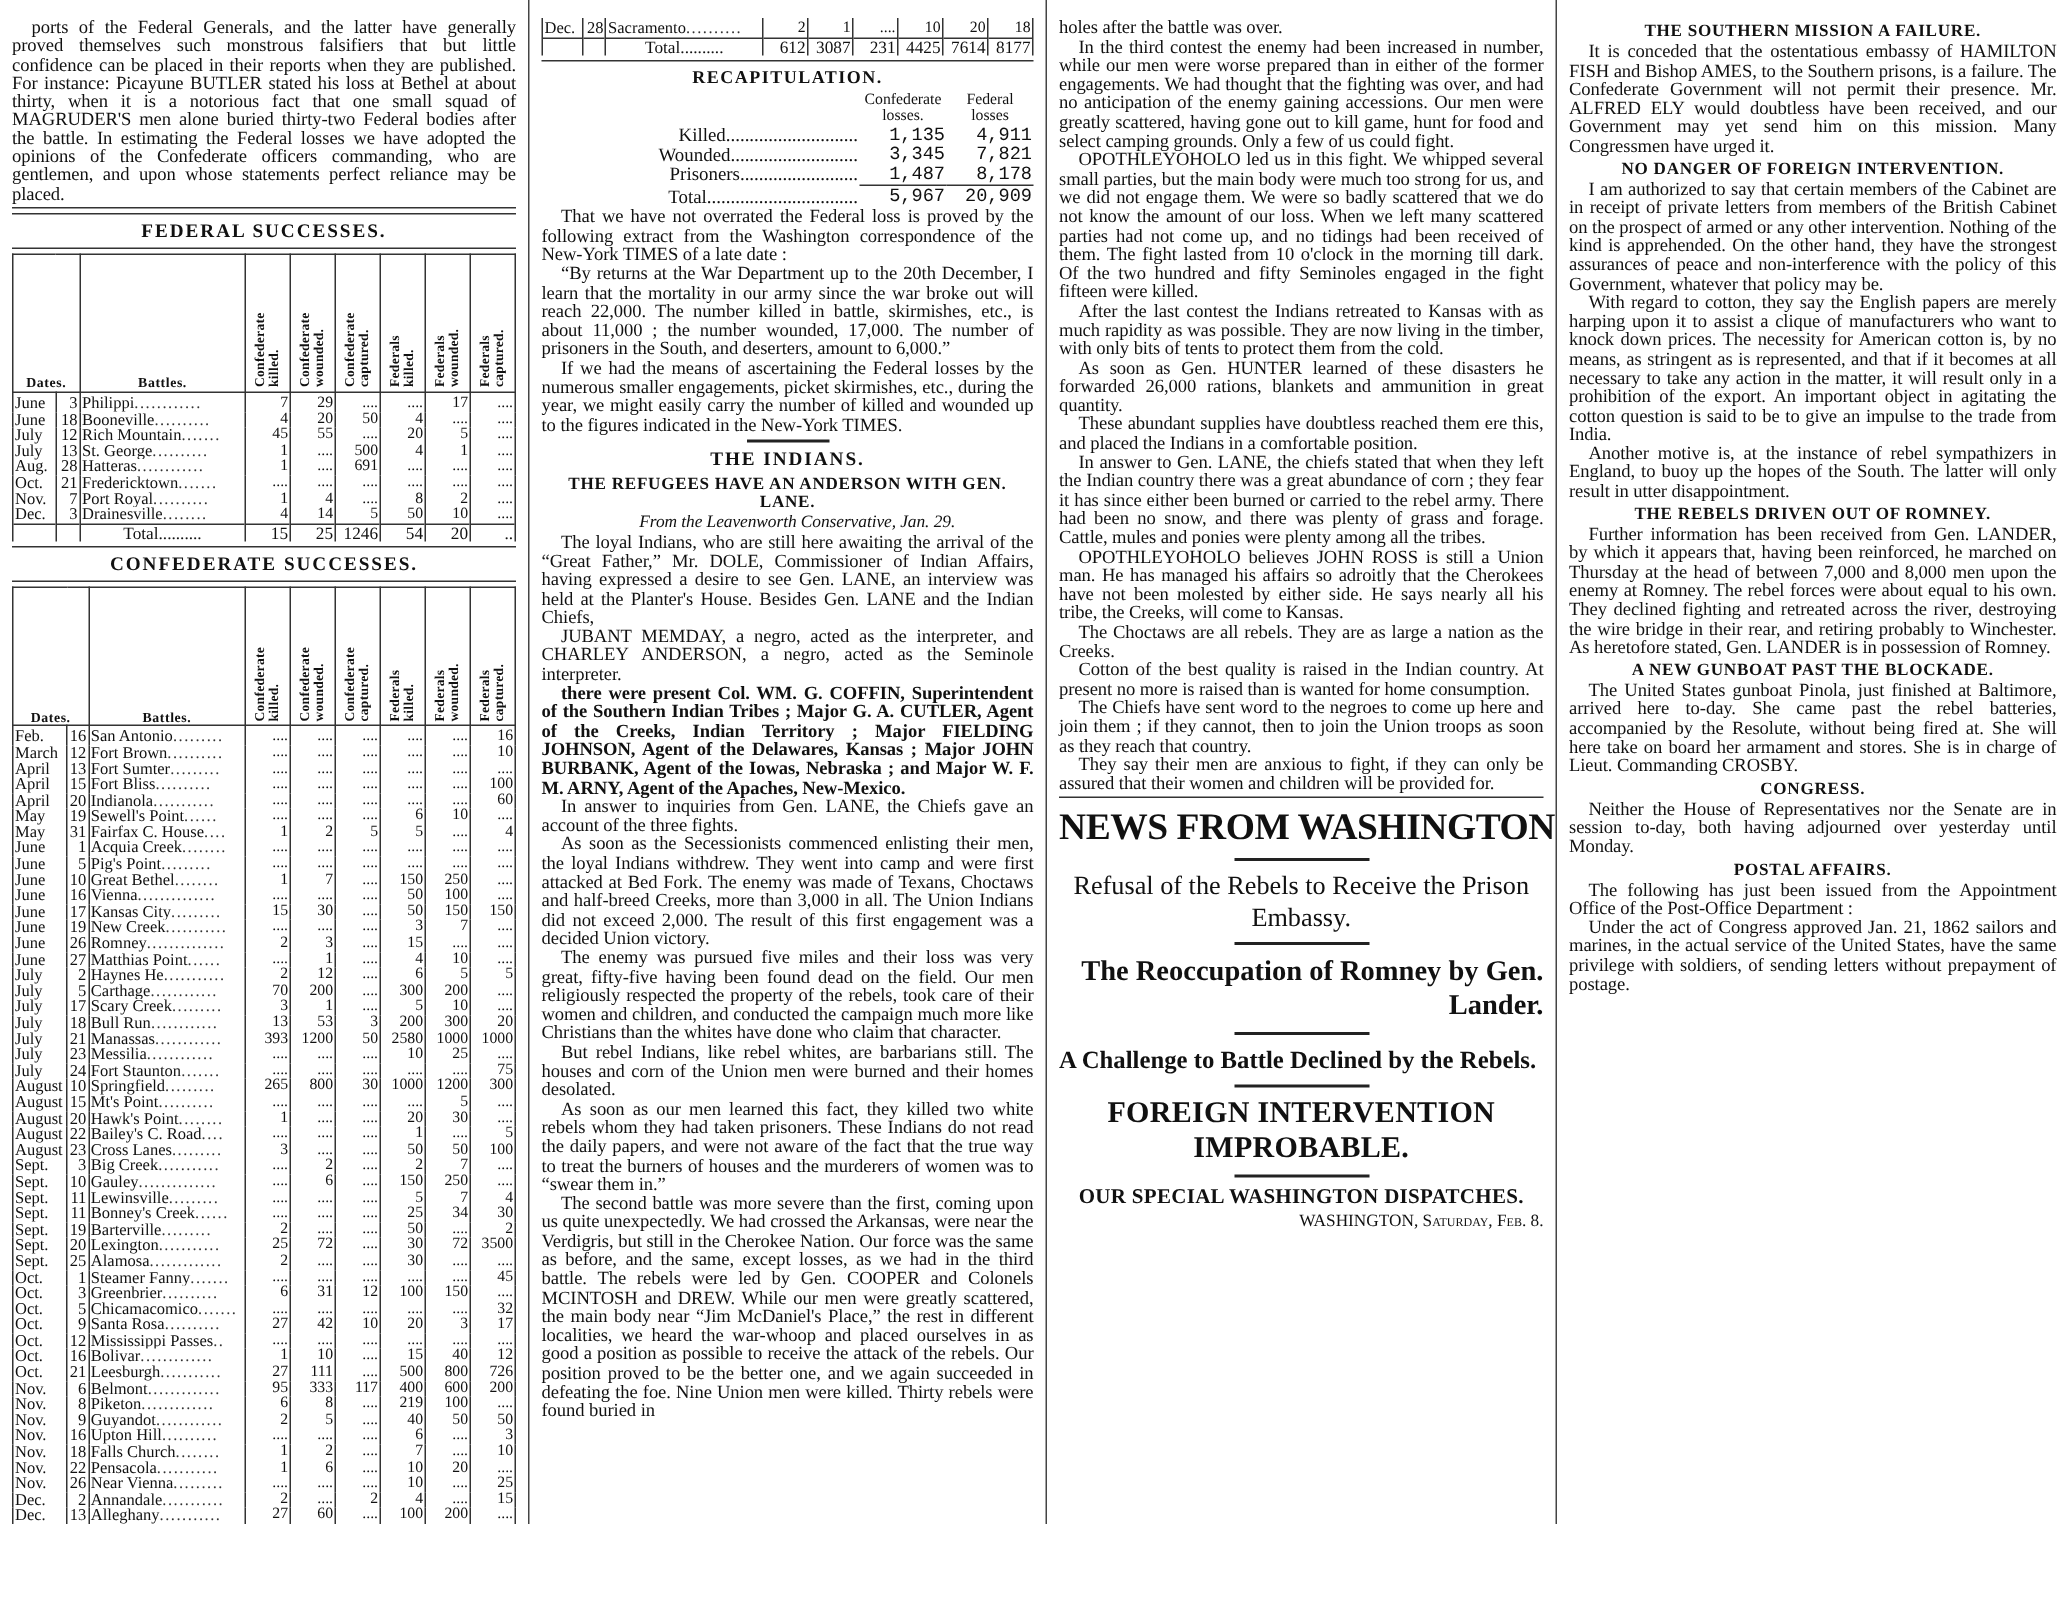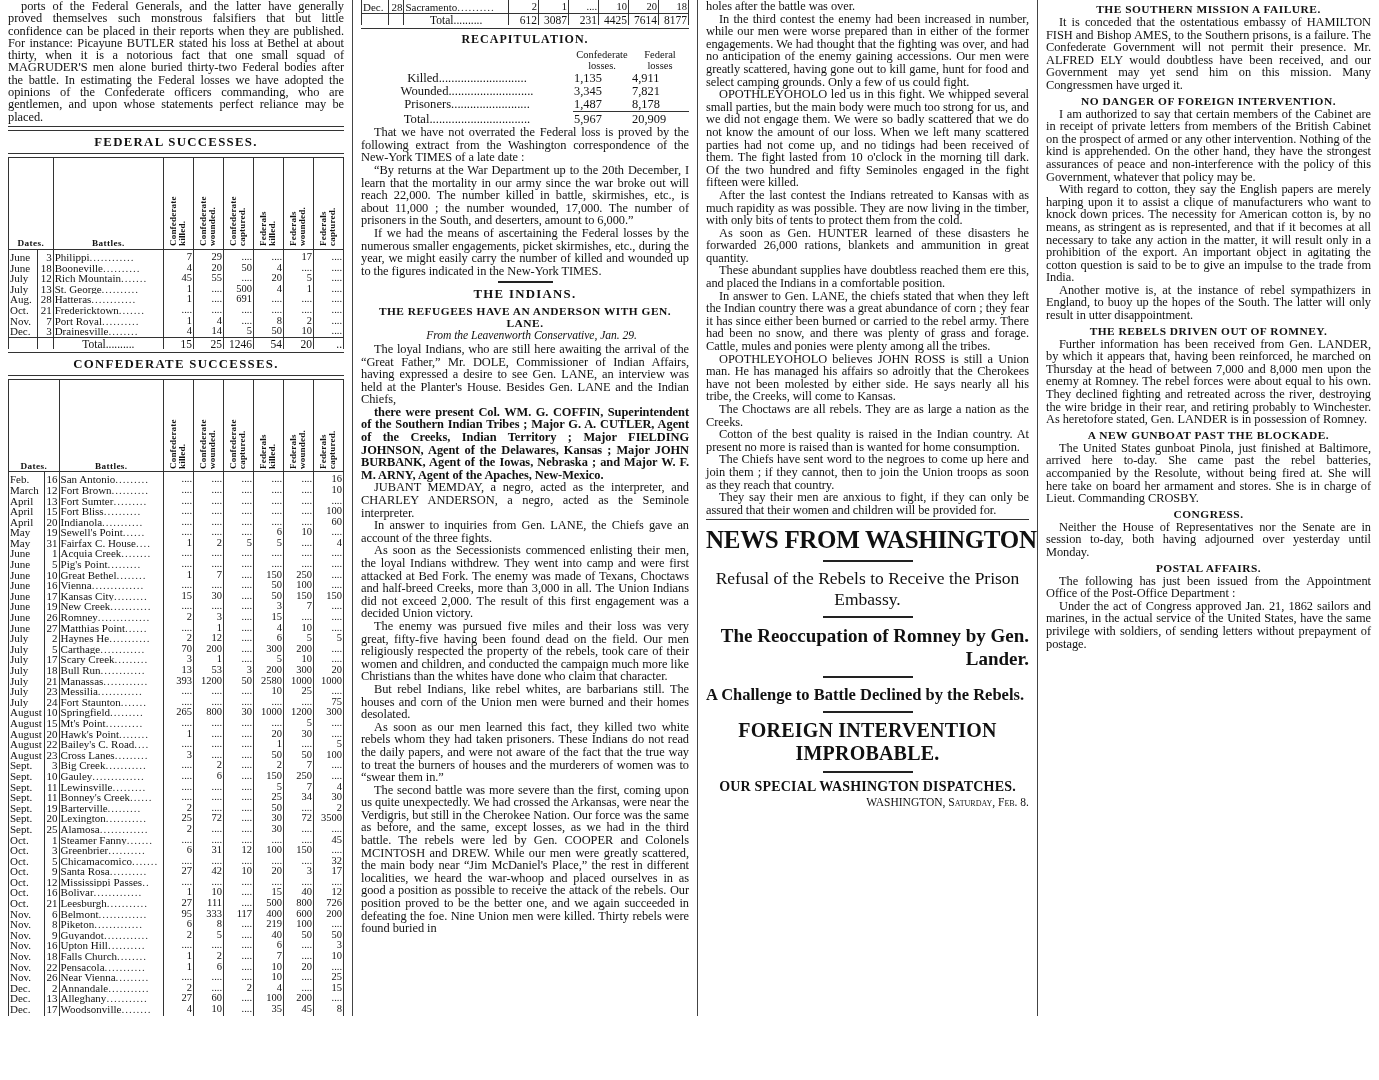--- a/index.html
+++ b/index.html
@@ -7,21 +7,21 @@
   body {
     width:1379px; height:1080px;
     background:#ffffff;
     font-family:"Liberation Serif", serif;
     color:#111;
     overflow:hidden;
   }
   .page { display:flex; width:1379px; height:1080px; }
   .col {
     position:relative;
-    padding:0 8px;
+    padding:12px 8px;
     height:1016px;
     overflow:hidden;
   }
   .col-1 { width:352px; }
   .col-2 { width:345px; border-left:1px solid #444; }
   .col-3 { width:340px; border-left:1px solid #444; }
   .col-4 { width:342px; border-left:1px solid #444; }
 
   p {
     margin:0;
@@ -77,22 +77,22 @@
   td.c-batt { font-size:11px; position:relative; overflow:hidden; white-space:nowrap;}
   td.c-batt .dots { color:#333; letter-spacing:1px; }
   td.num { text-align:right; width:30px; font-size:10.5px; padding-right:2px; }
   tr.totalrow td { border-top:1px solid #333; font-size:11.5px; padding-top:1px;}
   tr.totalrow td.lbl { text-align:center; font-weight:normal; }
   tbody tr:first-child td { padding-top:2px; }
 
   
   table.recap { width:100%; border-collapse:collapse; font-size:12px; line-height:13px; }
   table.recap td { padding:0 1px; }
-  table.recap td.rlabel { text-align:center; white-space:nowrap; font-size:12.6px;}
-  table.recap td.rnum { text-align:left; width:58px; font-size:12.4px;}
+  table.recap td.rlabel { text-align:right; white-space:nowrap; font-size:12.6px;}
+  table.recap td.rnum { text-align:right; width:58px; font-size:12.4px;font-family:Liberation Mono, monospace;}
   table.recap th { font-size:10.5px; font-weight:normal; text-align:center; line-height:10.5px;}
   table.recap tr.rtot td { padding-top:1px; }
   table.recap tr.rtot td.rnum { border-top:1px solid #333; }
   .recaptitle { text-align:center; font-size:12px; font-weight:bold; letter-spacing:1px; margin:2px 0; }
   .indent-tot { padding-left:16px;margin-left:17px; }
 
   
   .hl-main {
     font-size:25px; font-weight:bold; text-align:center;
     letter-spacing:-0.3px; margin:6px 0 2px; white-space:nowrap;
@@ -890,22 +890,22 @@
     <p>That we have not overrated the Federal loss is proved by the following extract from the Washington correspondence of the New-York TIMES of a late date :</p>
     <p>“By returns at the War Department up to the 20th December, I learn that the mortality in our army since the war broke out will reach 22,000. The number killed in battle, skirmishes, etc., is about 11,000 ; the number wounded, 17,000. The number of prisoners in the South, and deserters, amount to 6,000.”</p>
     <p>If we had the means of ascertaining the Federal losses by the numerous smaller engagements, picket skirmishes, etc., during the year, we might easily carry the number of killed and wounded up to the figures indicated in the New-York TIMES.</p>
 
     <hr class="rule-short">
     <h2 class="secthead">THE INDIANS.</h2>
     <h3 class="subhead">THE REFUGEES HAVE AN ANDERSON WITH GEN. LANE.</h3>
     <p class="byline">From the Leavenworth Conservative, Jan. 29.</p>
 
     <p>The loyal Indians, who are still here awaiting the arrival of the “Great Father,” Mr. DOLE, Commissioner of Indian Affairs, having expressed a desire to see Gen. LANE, an interview was held at the Planter's House. Besides Gen. LANE and the Indian Chiefs,</p>
+    <p>JUBANT MEMDAY, a negro, acted as the interpreter, and CHARLEY ANDERSON, a negro, acted as the Seminole interpreter.</p>
     <p style="font-weight:bold;">there were present Col. WM. G. COFFIN, Superintendent of the Southern Indian Tribes ; Major G. A. CUTLER, Agent of the Creeks, Indian Territory ; Major FIELDING JOHNSON, Agent of the Delawares, Kansas ; Major JOHN BURBANK, Agent of the Iowas, Nebraska ; and Major W. F. M. ARNY, Agent of the Apaches, New-Mexico.</p>
-    <p>JUBANT MEMDAY, a negro, acted as the interpreter, and CHARLEY ANDERSON, a negro, acted as the Seminole interpreter.</p>
     <p>In answer to inquiries from Gen. LANE, the Chiefs gave an account of the three fights.</p>
     <p>As soon as the Secessionists commenced enlisting their men, the loyal Indians withdrew. They went into camp and were first attacked at Bed Fork. The enemy was made of Texans, Choctaws and half-breed Creeks, more than 3,000 in all. The Union Indians did not exceed 2,000. The result of this first engagement was a decided Union victory.</p>
     <p>The enemy was pursued five miles and their loss was very great, fifty-five having been found dead on the field. Our men religiously respected the property of the rebels, took care of their women and children, and conducted the campaign much more like Christians than the whites have done who claim that character.</p>
     <p>But rebel Indians, like rebel whites, are barbarians still. The houses and corn of the Union men were burned and their homes desolated.</p>
     <p>As soon as our men learned this fact, they killed two white rebels whom they had taken prisoners. These Indians do not read the daily papers, and were not aware of the fact that the true way to treat the burners of houses and the murderers of women was to “swear them in.”</p>
     <p>The second battle was more severe than the first, coming upon us quite unexpectedly. We had crossed the Arkansas, were near the Verdigris, but still in the Cherokee Nation. Our force was the same as before, and the same, except losses, as we had in the third battle. The rebels were led by Gen. COOPER and Colonels MCINTOSH and DREW. While our men were greatly scattered, the main body near “Jim McDaniel's Place,” the rest in different localities, we heard the war-whoop and placed ourselves in as good a position as possible to receive the attack of the rebels. Our position proved to be the better one, and we again succeeded in defeating the foe. Nine Union men were killed. Thirty rebels were found buried in</p>
   </div>
 
   <div class="col col-3">
     <p class="noind">holes after the battle was over.</p>

